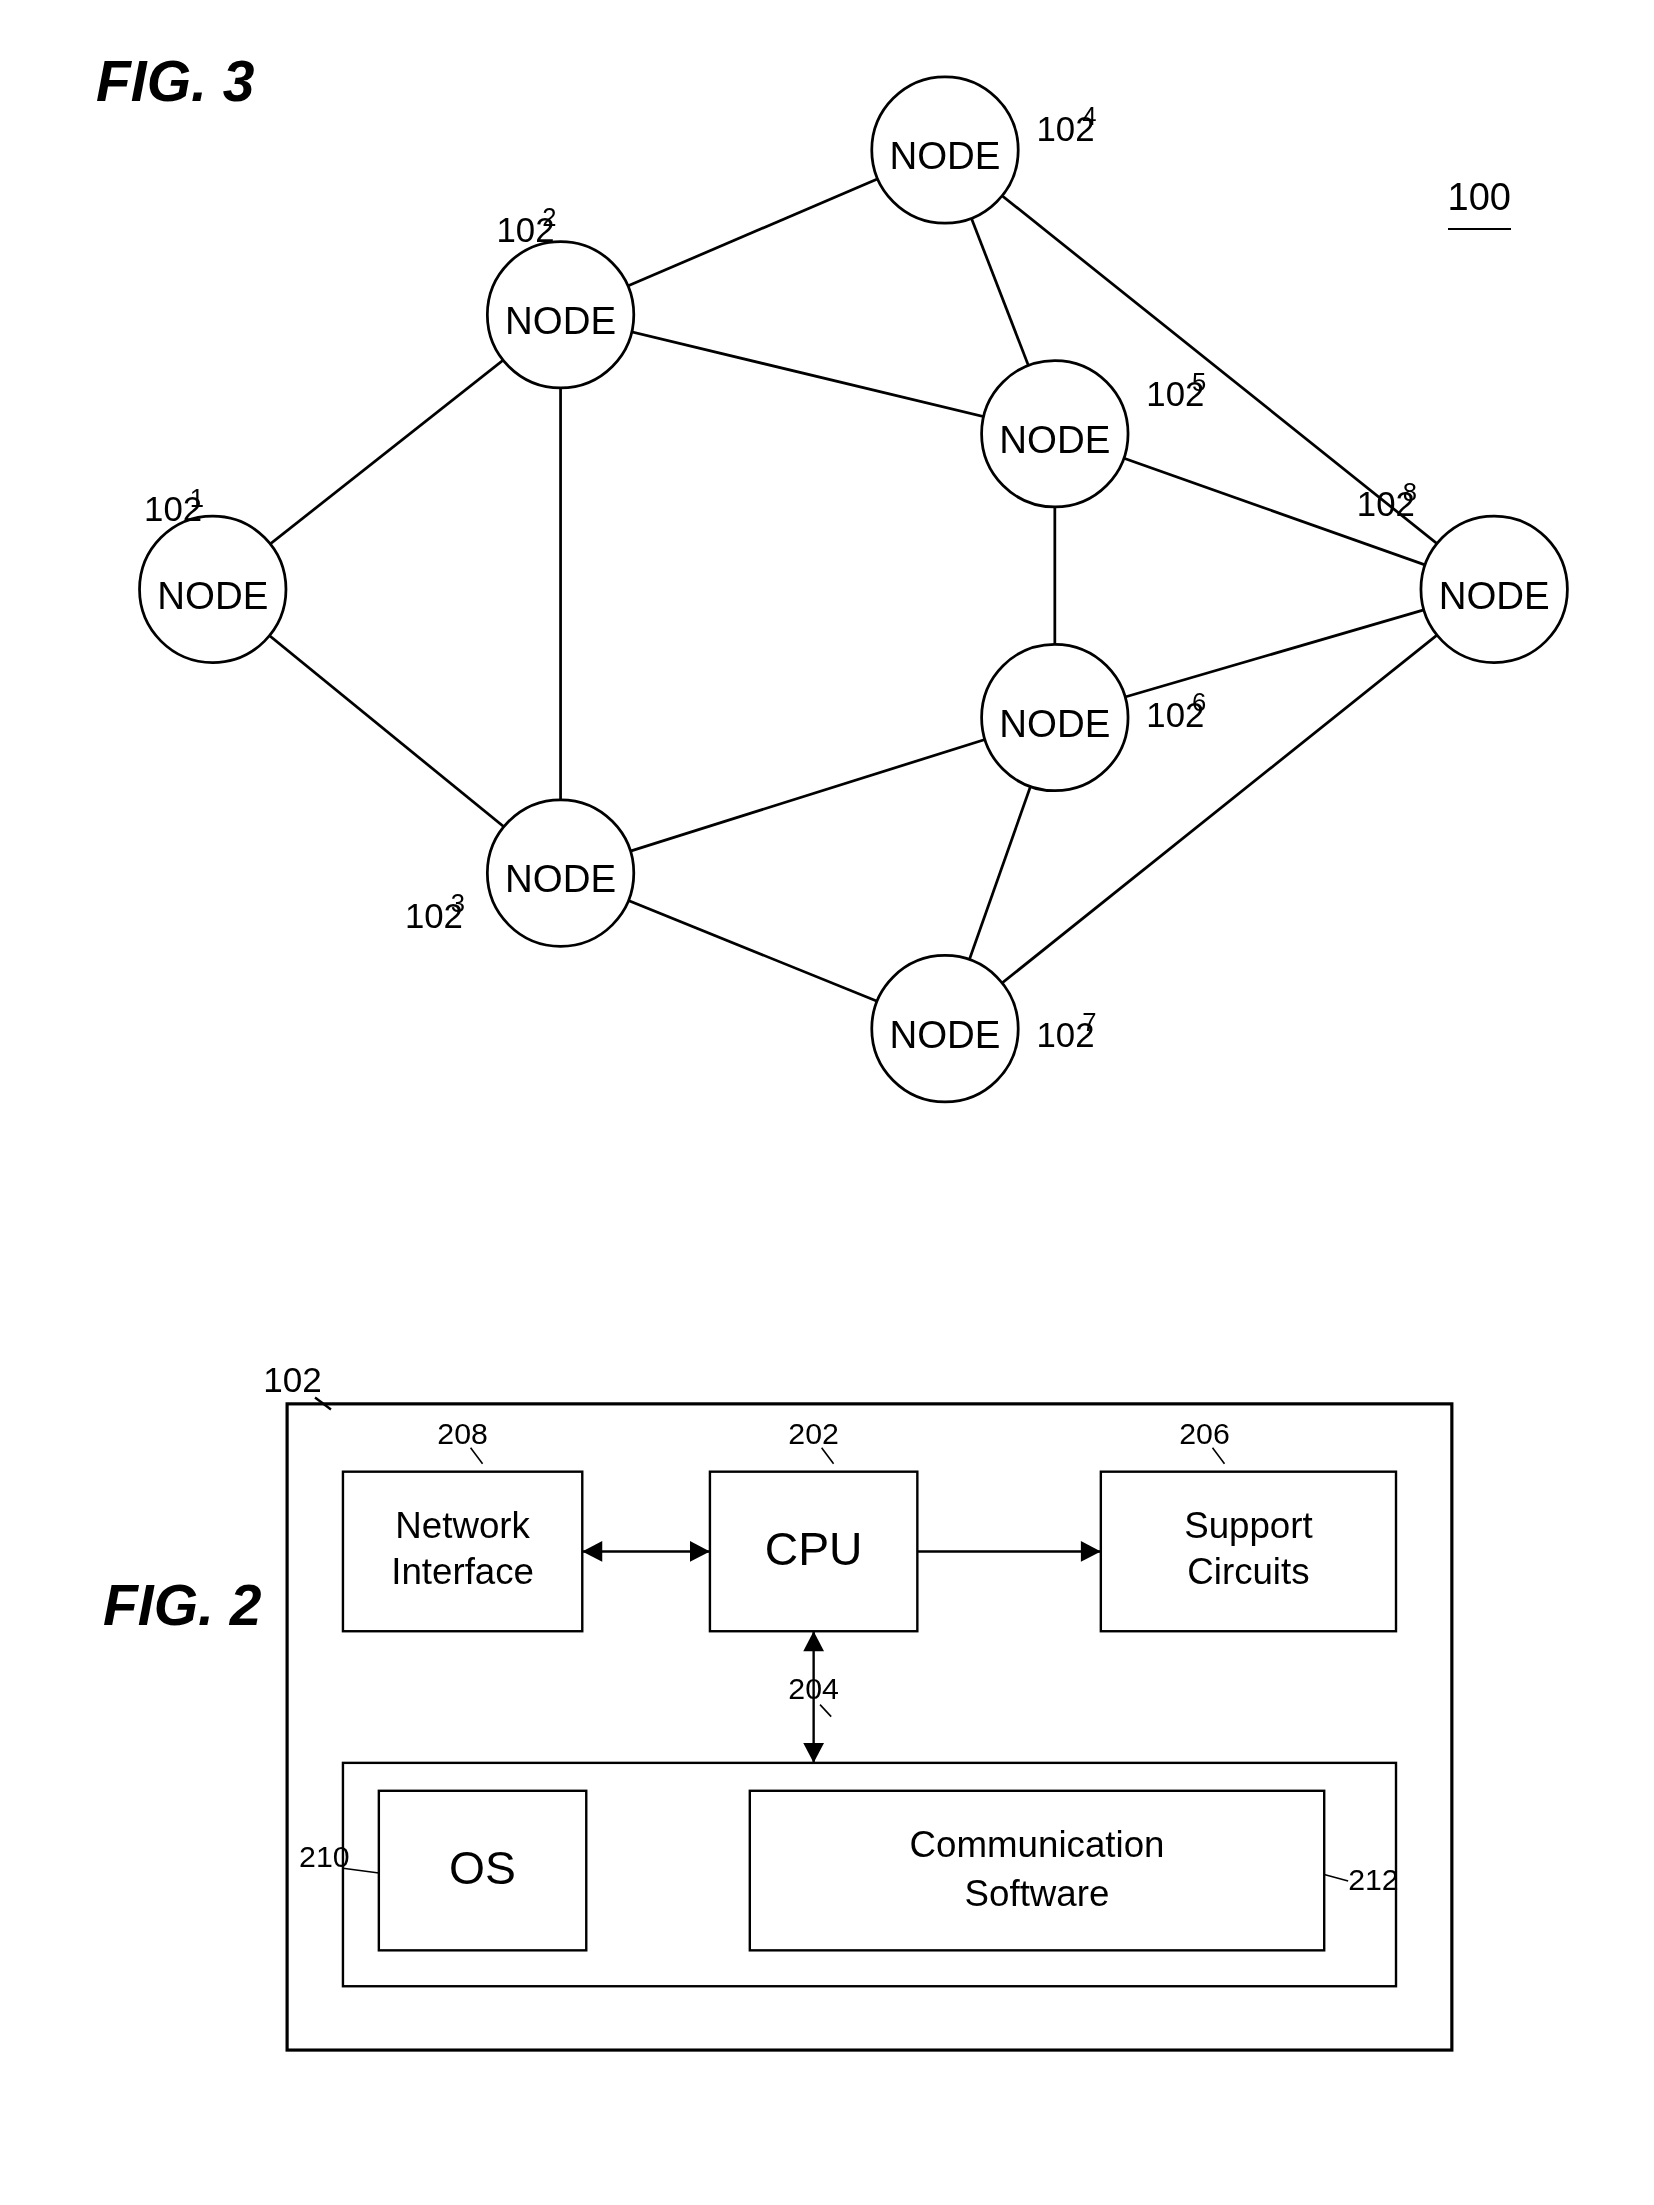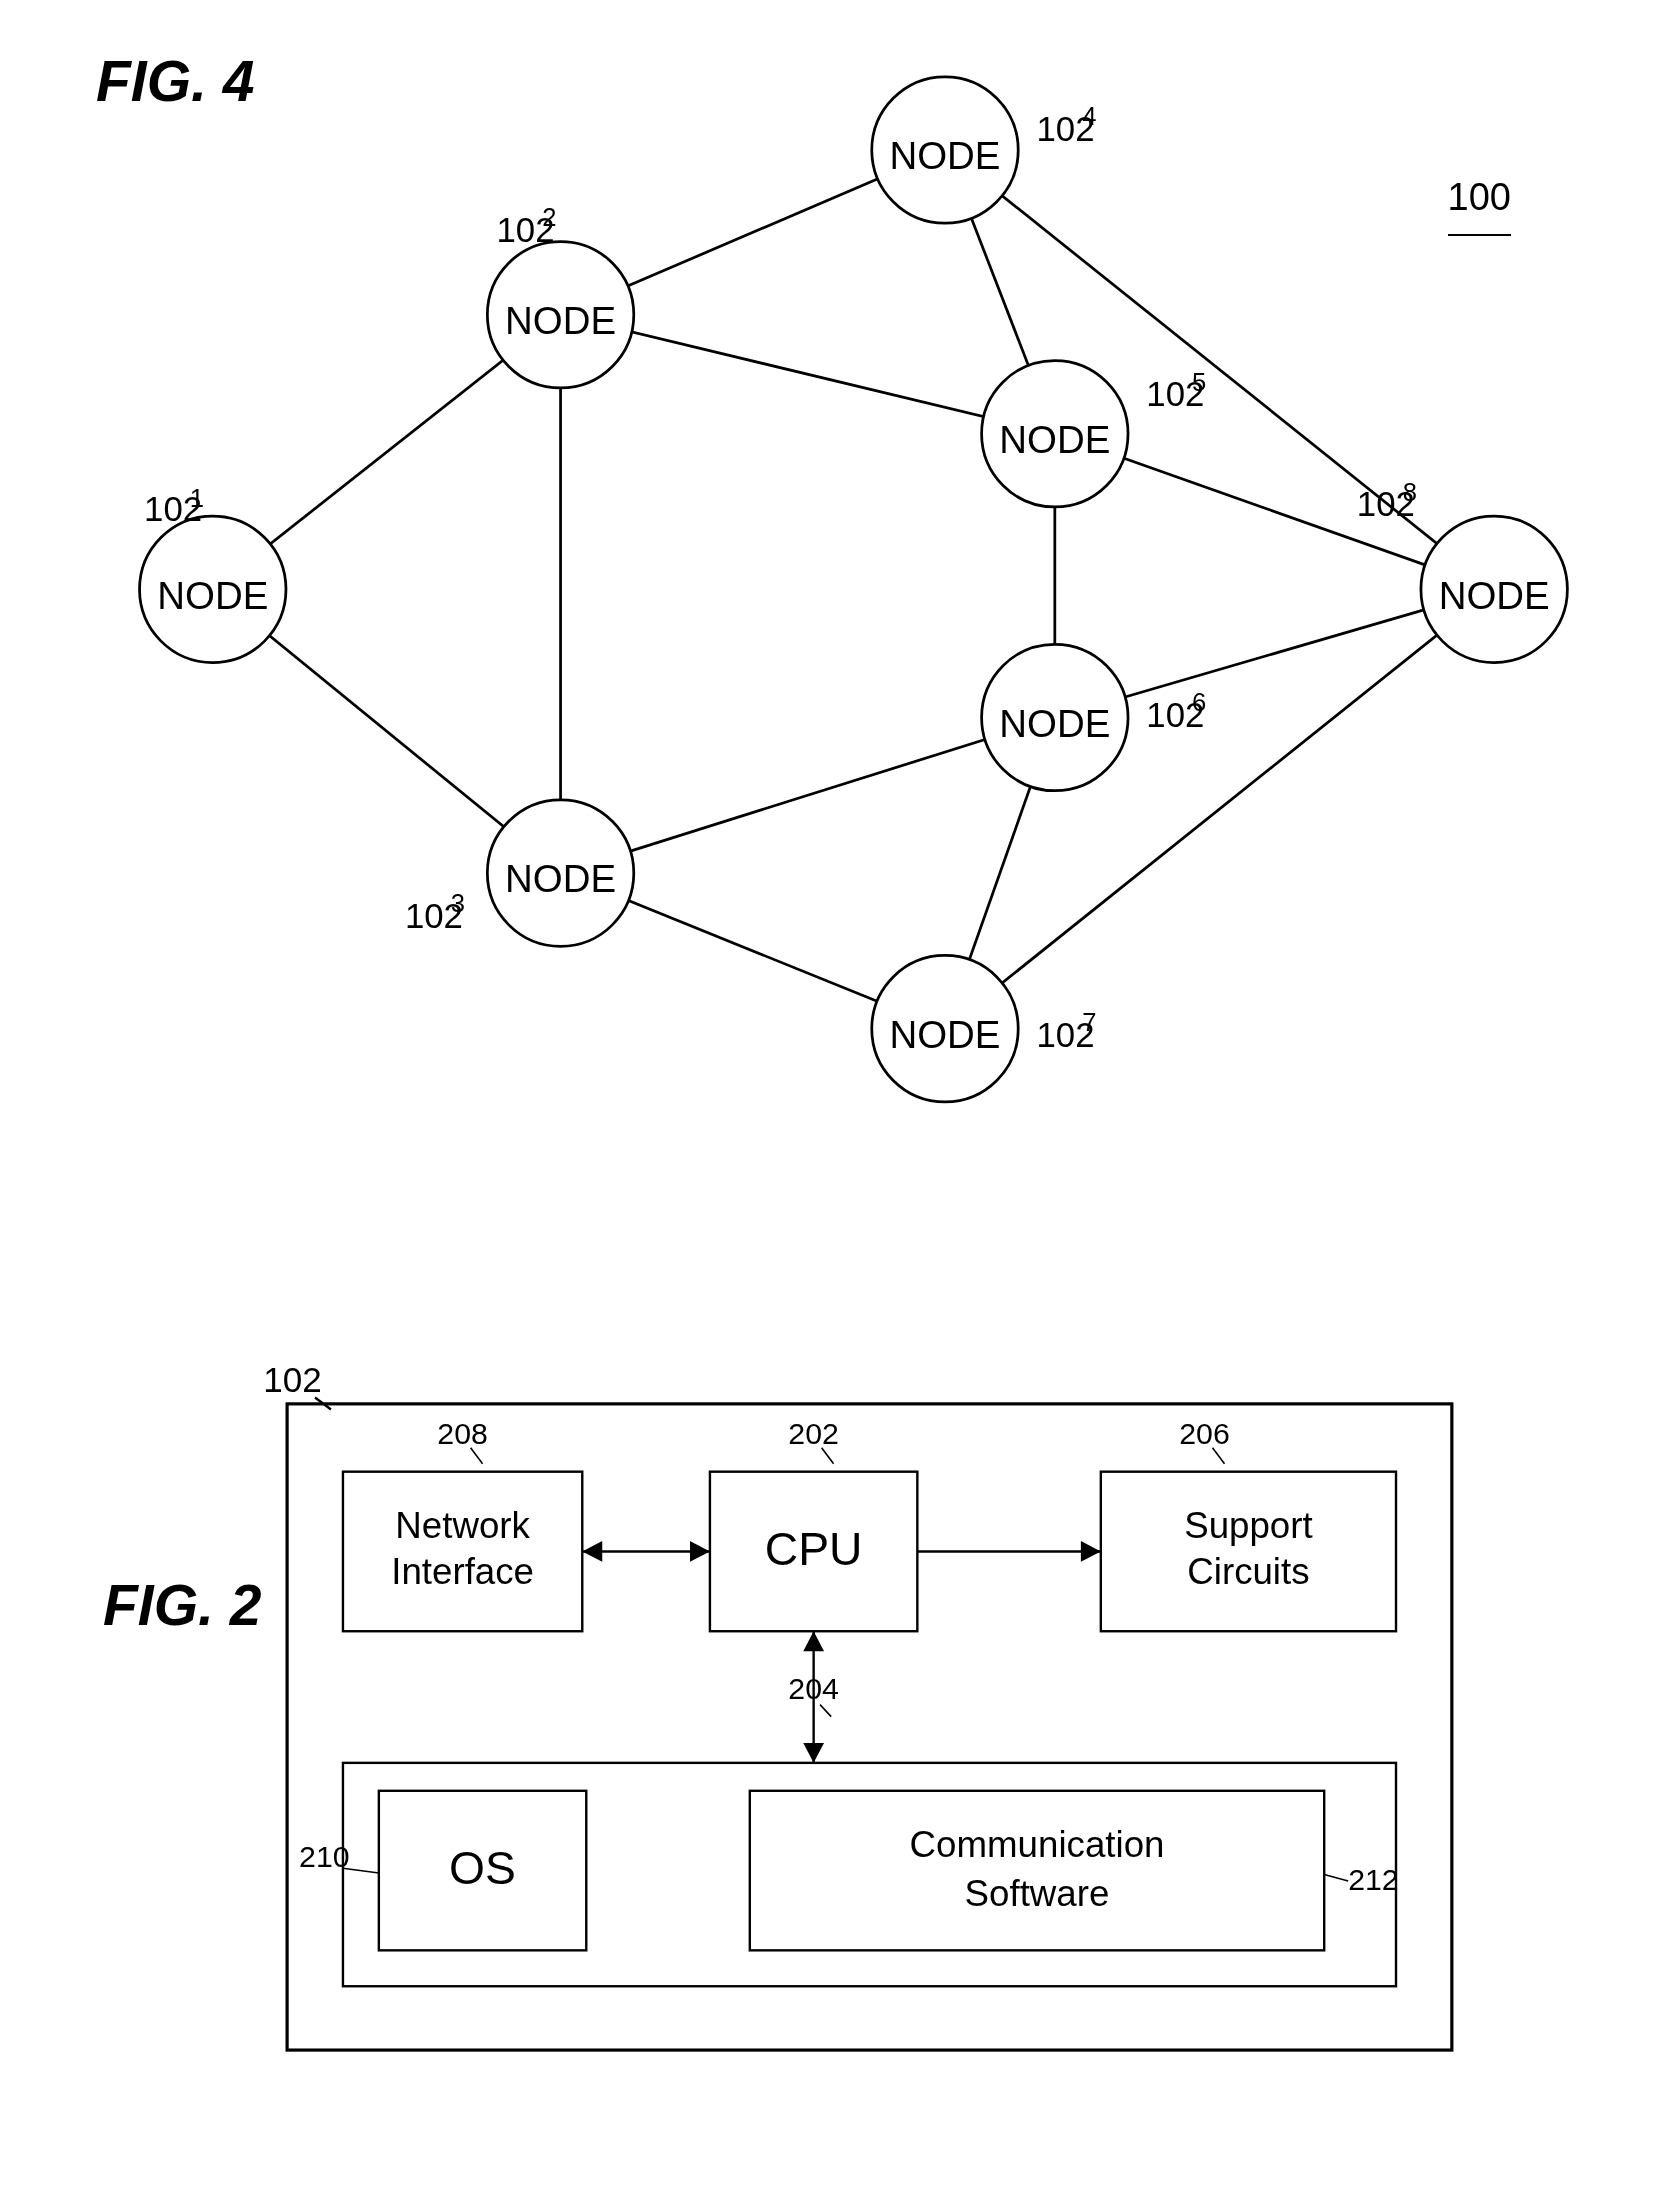--- a/index.html
+++ b/index.html
@@ -29,21 +29,21 @@
       font-style: italic;
     }
 
     
     .ref-100 {
       position: absolute;
       top: 176px;
       right: 144px;
       font-size: 38px;
       border-bottom: 2.4px solid #000;
-      padding-bottom: 15px;
+      padding-bottom: 9px;
     }
 
     
     .network-svg {
       position: absolute;
       top: 40px;
       left: 48px;
       width: 1556px;
       height: 1117px;
     }
@@ -70,21 +70,21 @@
     .fig2-svg {
       width: 100%;
       height: 100%;
     }
   </style>
 </head>
 <body>
 
 <div class="page-container">
 
-  <div class="fig1-label">FIG. 4</div>
+  <div class="fig1-label">FIG. 3</div>
 
   <div class="ref-100">100</div>
 
   <svg class="network-svg" viewBox="0 0 1700 1200" xmlns="http://www.w3.org/2000/svg">
 
     <line x1="180" y1="590" x2="560" y2="290" stroke="#000" stroke-width="3"></line>
 
     <line x1="180" y1="590" x2="560" y2="900" stroke="#000" stroke-width="3"></line>
 
     <line x1="560" y1="290" x2="980" y2="110" stroke="#000" stroke-width="3"></line>

